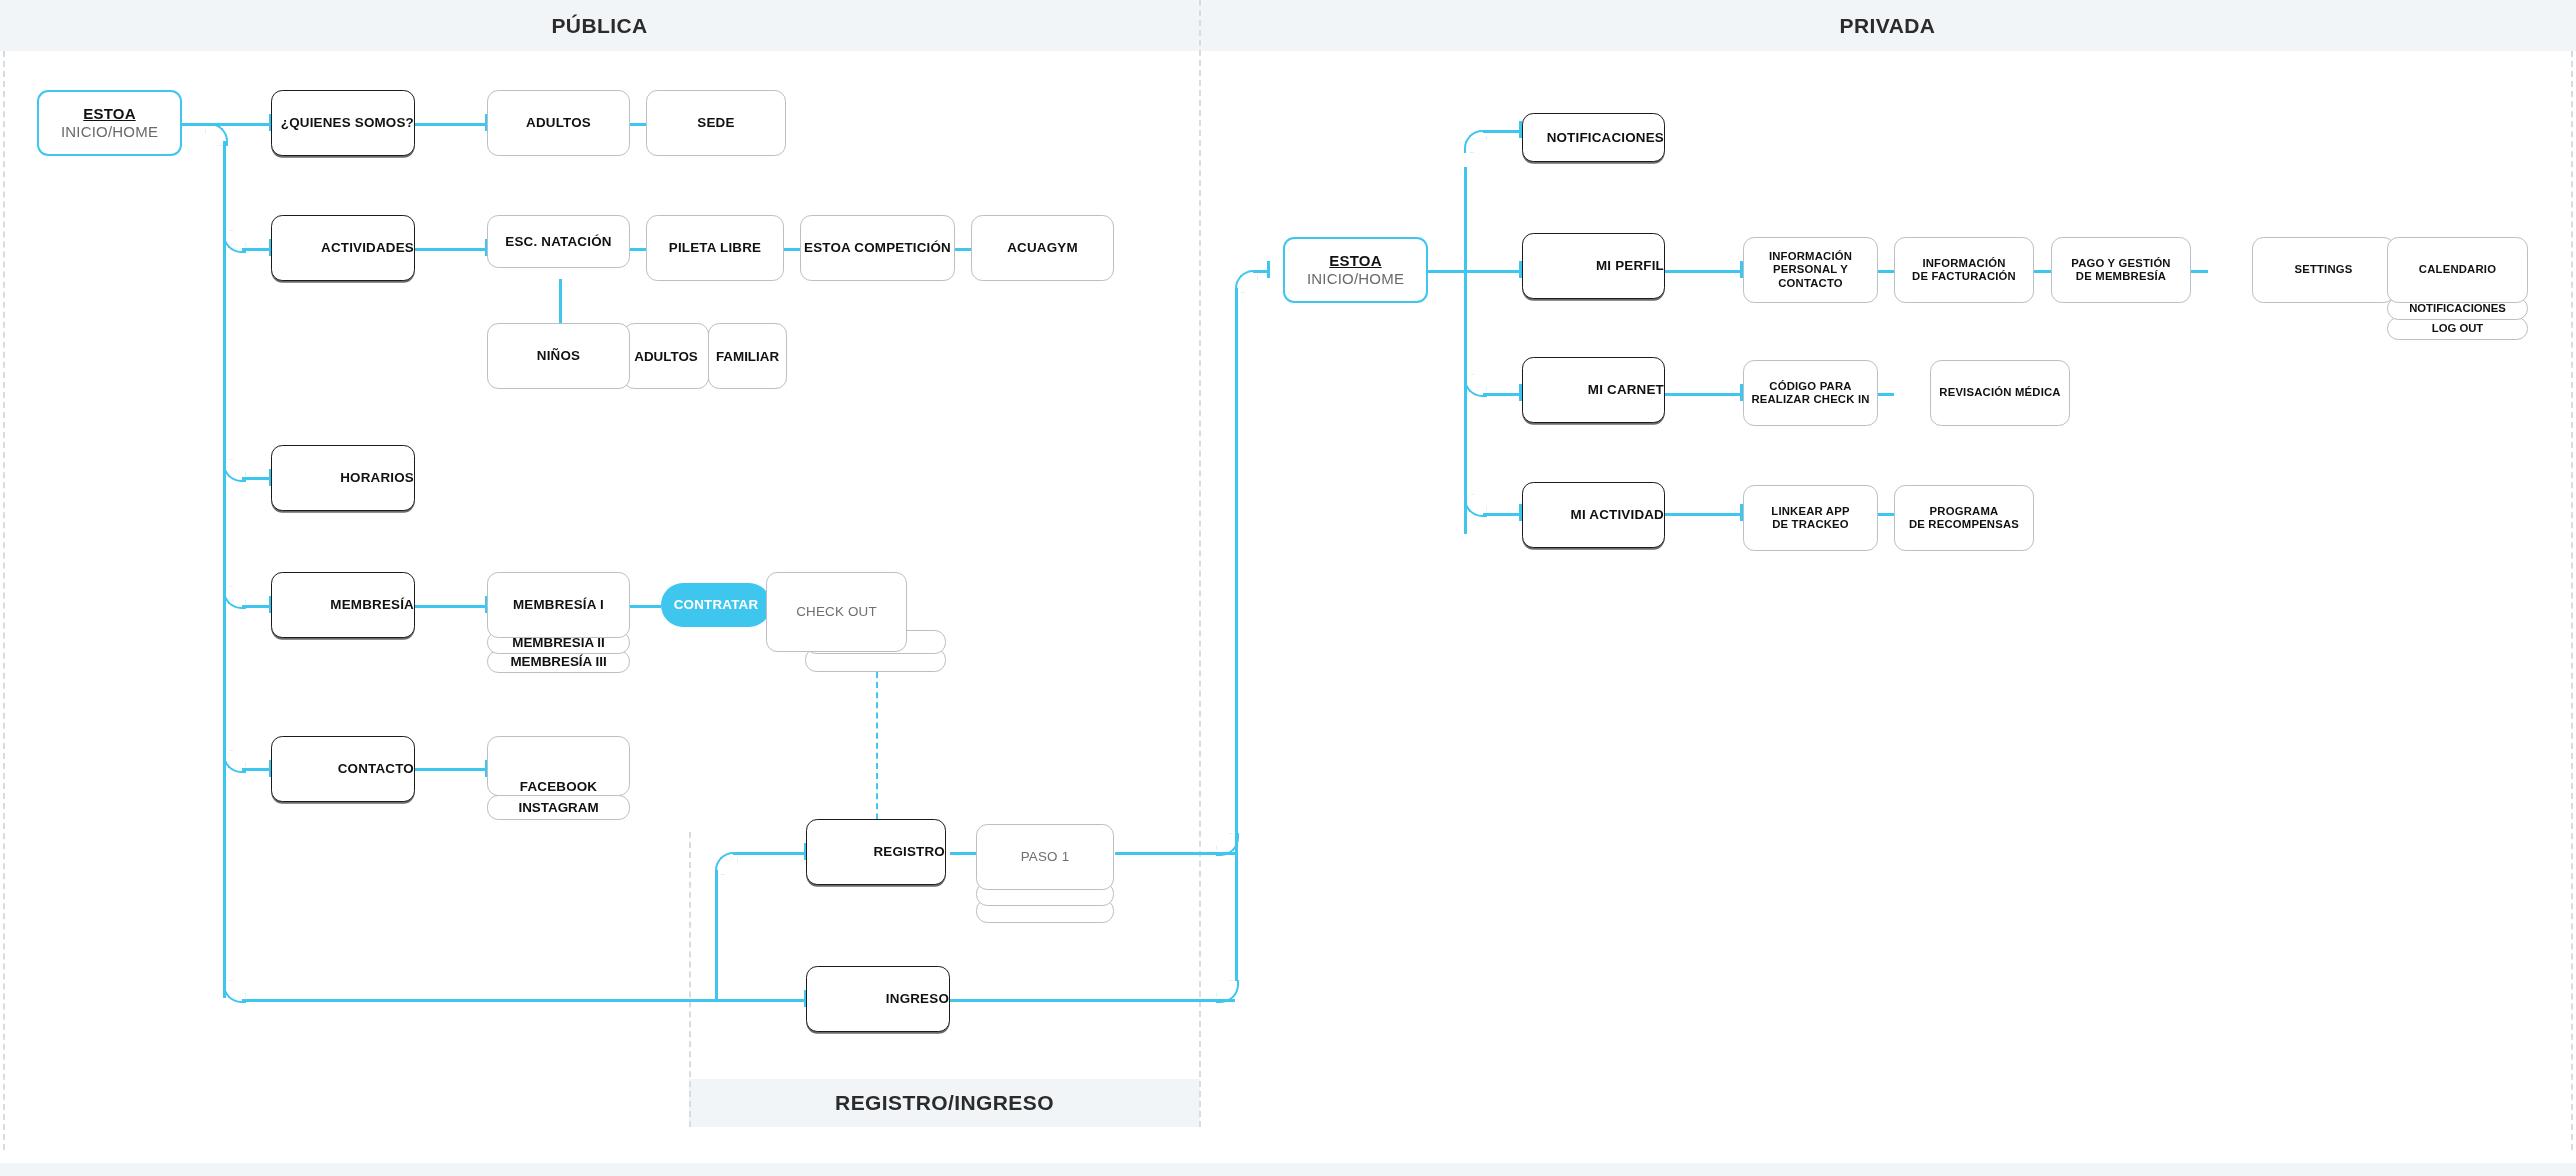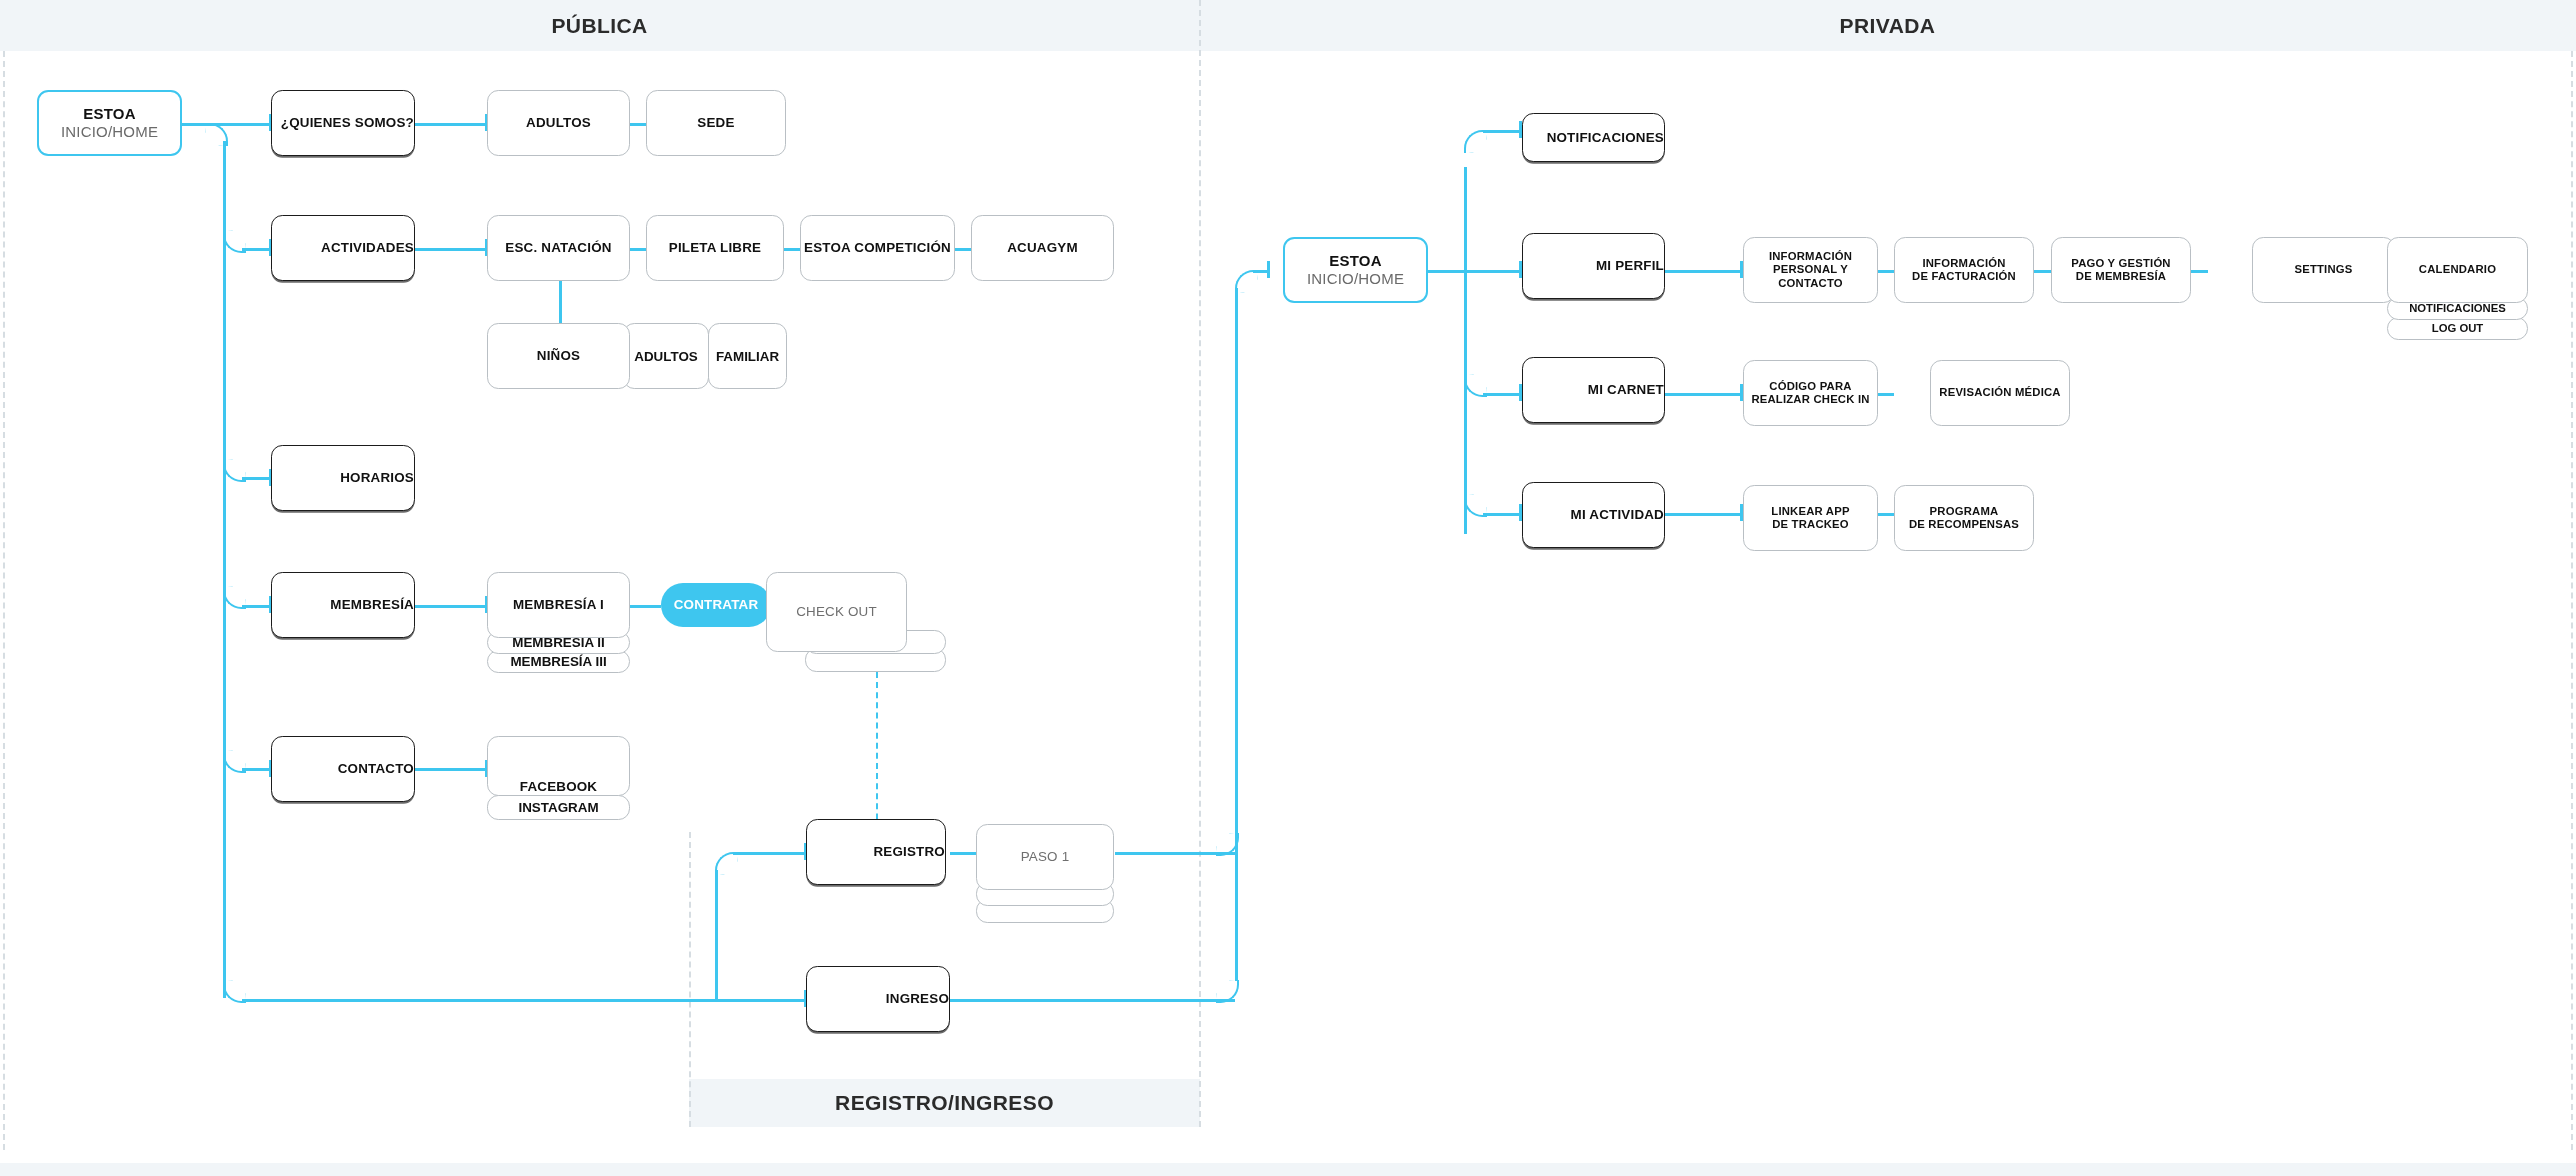--- a/index.html
+++ b/index.html
@@ -32,21 +32,21 @@
   
   .node{position:absolute;box-sizing:border-box;border-radius:11.3px;background:#fff;
         display:flex;flex-direction:column;align-items:center;justify-content:center;
         text-align:center;line-height:1.18;}
   .node .t1{font-size:13.4px;font-weight:700;color:#111;letter-spacing:0.2px;}
   .node .t2{font-size:13.4px;font-weight:400;color:#5f5f5f;letter-spacing:0.2px;text-align:center;}
   .n-primary{border:1.8px solid #1b1b1b;box-shadow:0 2.1px 0 -0.4px #6b6b6b;align-items:flex-end;}
   .n-sub{border:1.8px solid #b9bfc4;}
   .n-sub .t1{font-weight:700;color:#111;}
   .n-root{border:2.1px solid #3ec6ef;}
-  .n-root .t1{font-size:15px;font-weight:700;color:#111;}
+  .n-root .t1{font-size:15px;font-weight:700;color:#111;text-decoration:underline;}
   .n-root .t2{font-size:15px;color:#6a6a6a;}
   .n-muted .t1{font-weight:400;color:#6f6f6f;font-size:13.4px;}
   .n-pill{border:none;background:#3ec6ef;border-radius:24px;}
   .n-pill .t1{color:#fff;font-weight:700;font-size:13.4px;}
   .n-small .t1{font-size:11.3px;}
 
   
   .stack{position:absolute;box-sizing:border-box;border:1.8px solid #b9bfc4;
          border-radius:11.3px;background:#fff;display:flex;align-items:center;
          justify-content:center;text-align:center;}
@@ -204,21 +204,21 @@
     <div class="t1">CONTACTO</div>
   </div>
 
   <div class="node n-sub" style="left:487px;top:90px;width:143px;height:66px;">
     <div class="t1">ADULTOS</div>
   </div>
   <div class="node n-sub" style="left:646px;top:90px;width:140px;height:66px;">
     <div class="t1">SEDE</div>
   </div>
 
-  <div class="node n-sub" style="left:487px;top:215px;width:143px;height:66px;">
+  <div class="node n-sub" style="left:487px;top:215px;width:143px;height:53px;">
     <div class="t1">ESC. NATACIÓN</div>
   </div>
   <div class="node n-sub" style="left:646px;top:215px;width:138px;height:66px;">
     <div class="t1">PILETA LIBRE</div>
   </div>
   <div class="node n-sub" style="left:800px;top:215px;width:155px;height:66px;">
     <div class="t1">ESTOA COMPETICIÓN</div>
   </div>
   <div class="node n-sub" style="left:971px;top:215px;width:143px;height:66px;">
     <div class="t1">ACUAGYM</div>

